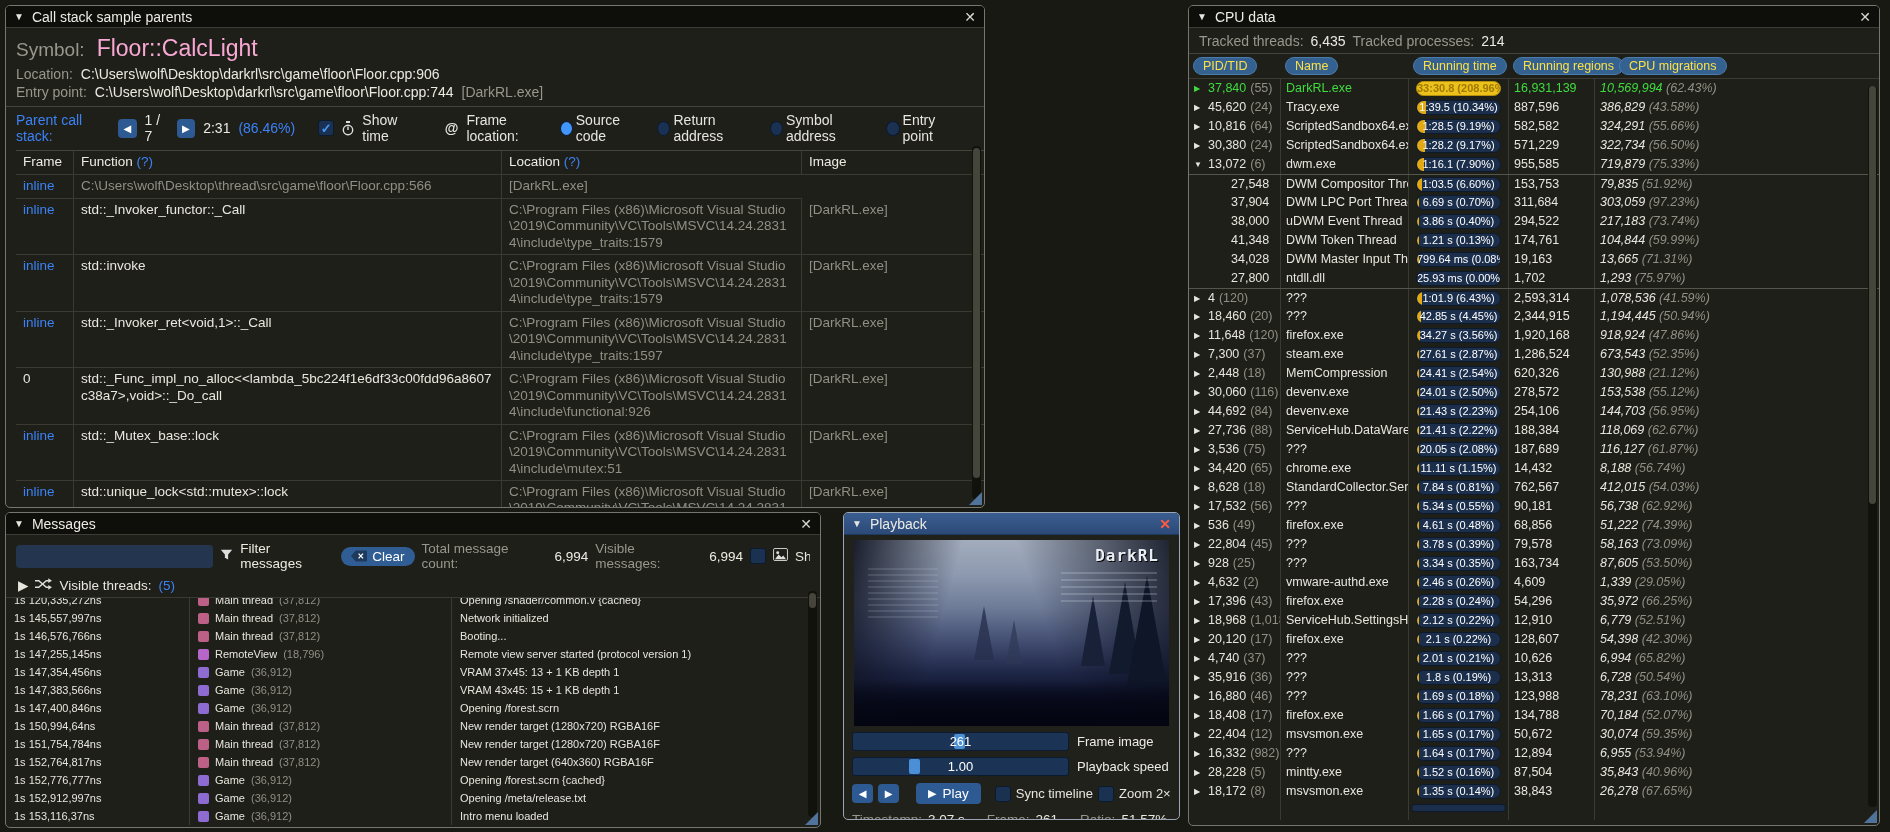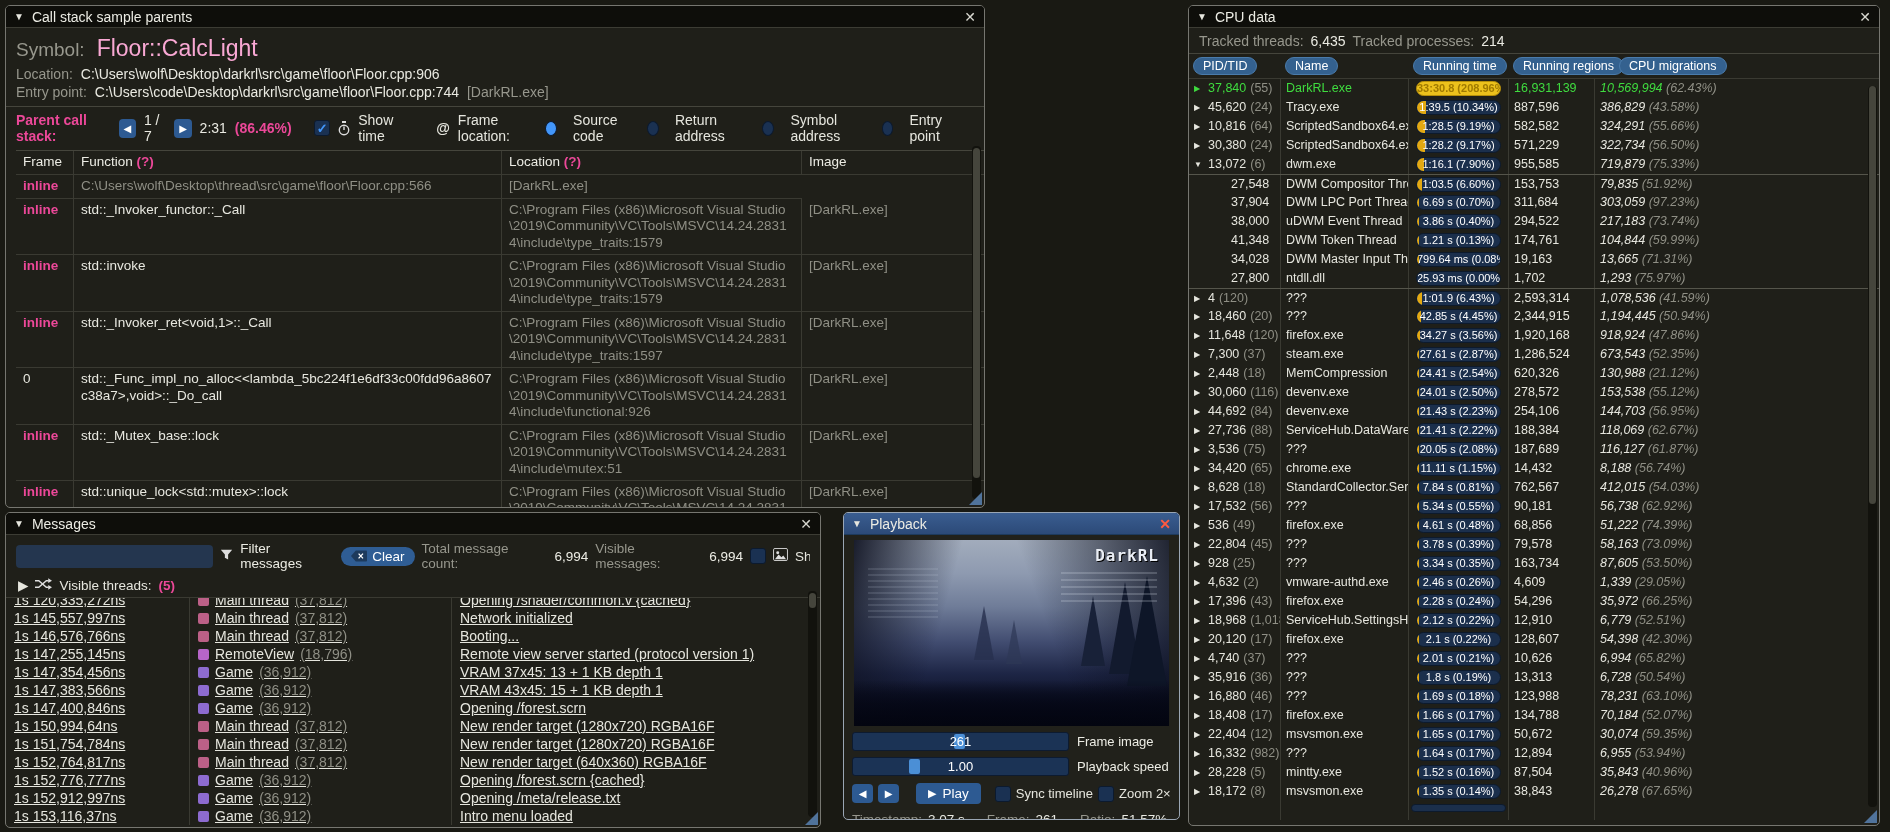--- a/index.html
+++ b/index.html
@@ -8,30 +8,30 @@
 
   .panel { position:absolute; background:#1f1f19; border:1px solid #767670; border-radius:5px; overflow:hidden; }
   .titlebar { height:22px; background:#0e0e0a; display:flex; align-items:center; gap:8px; padding:0 8px; border-bottom:1px solid #3c3c34; }
   .titlebar .tri { color:#e6e6de; font-size:10px; cursor:pointer; }
   .titlebar .ttl { font-size:14px; color:#ececе4; color:#ececE4; flex:0 0 auto; }
   .titlebar .spacer { flex:1; }
   .titlebar .close { color:#d8d8d0; font-size:14px; cursor:pointer; }
   .blue-bar { background:linear-gradient(#3a5d90,#2c4a78); border-bottom:1px solid #1d3least; border-bottom:1px solid #1d3a5c; }
   .blue-bar .close { color:#ff5a40; font-weight:bold; }
 
-  .dim { color:#ec4899;font-weight:bold; }
+  .dim { color:#3b82f6; }
   .white { color:#eaeae2; }
 
   
   .btn-sq { display:inline-flex; width:21px; height:19px; border-radius:4px; background:#2d5a92; color:#fff; align-items:center; justify-content:center; font-size:10px; cursor:pointer; }
   .cb { display:inline-flex; width:16px; height:16px; border-radius:3px; background:#1a3152; border:1px solid #0c1a2e; align-items:center; justify-content:center; flex:0 0 auto; cursor:pointer; }
   .cb.checked::after { content:"✓"; color:#4296fa; font-size:13px; font-weight:bold; }
   .radio { display:inline-block; width:15px; height:15px; border-radius:50%; background:#1a3152; border:1px solid #0c1a2e; cursor:pointer; }
   .radio.sel { background:#4296fa; }
-  .radio-item { display:inline-flex; align-items:center; gap:16px; margin-right:14px; }
+  .radio-item { display:inline-flex; align-items:center; gap:3px; margin-right:14px; }
   .vscroll { position:absolute; width:9px; background:#12120d; border-radius:4px; }
   .vscroll .handle { position:absolute; left:1px; right:1px; background:#45453c; border-radius:4px; }
   .grip { position:absolute; right:2px; bottom:2px; width:0; height:0; border-style:solid; border-width:0 0 13px 13px; border-color:transparent transparent #50739b transparent; }
 
   
   #p-callstack { left:5px; top:5px; width:980px; height:503px; }
   .cs-body { padding:5px 10px 0 10px; }
   .cs-sym { display:flex; align-items:baseline; gap:12px; margin:2px 0 4px 0; }
   .cs-sym .lab { font-size:19px; color:#97978d; }
   .cs-sym .val { font-size:23px; color:#f9a8d4; }
@@ -55,21 +55,21 @@
   .m-filter { display:flex; align-items:center; gap:7px; padding:6px 10px 4px 10px; }
   .m-input { width:200px; height:23px; background:#24364f; border:none; border-radius:4px; color:#e6e6de; padding:0 6px; font-size:13px; }
   .m-filter .lbl { font-size:13.5px; color:#ececе4; color:#ecece4; }
   .m-clear { display:inline-flex; align-items:center; gap:5px; background:#2f5d94; border-radius:10px; padding:2px 10px; font-size:13.5px; color:#fff; cursor:pointer; }
   .m-stat { color:#97978d; font-size:13.5px; }
   .m-val { color:#ececе4; color:#ecece4; font-size:13.5px; }
   .clip-lab { width:15px; overflow:hidden; white-space:nowrap; font-size:13.5px; flex:0 0 auto; }
   .m-threads { display:flex; align-items:center; gap:7px; padding:2px 10px 4px 12px; font-size:13.5px; border-bottom:1px solid #3a3a32; }
   .m-viewport { position:relative; overflow:hidden; height:246px; margin-right:14px; }
   .m-content { margin-top:-7px; }
-  .m-row { display:grid; grid-template-columns:184px 262px 1fr; height:18px; line-height:18px; font-size:14px; white-space:nowrap;text-decoration:underline; }
+  .m-row { display:grid; grid-template-columns:184px 262px 1fr; height:18px; line-height:18px; font-size:11px; white-space:nowrap; }
   .m-row > div { overflow:hidden; padding:0 8px; border-right:1px solid #3a3a32; }
   .m-row > div:last-child { border-right:none; }
   .m-th { display:flex; align-items:center; gap:6px; }
   .chip { width:11px; height:11px; border-radius:2px; flex:0 0 auto; }
   .m-tid { color:#8f8f85; }
   #m-scroll { top:78px; bottom:10px; right:3px; }
   #m-scroll .handle { top:2px; height:15px; }
 
   
   #p-playback { left:843px; top:512px; width:337px; height:308px; border-color:#9aa6b4; background:#21211b; z-index:5; }
@@ -101,21 +101,21 @@
   .pb-status { display:flex; align-items:center; gap:6px; margin-top:8px; font-size:13.5px; }
   .pb-status .lab { color:#97978d; }
   .pb-status .gap { width:10px; }
 
   
   #p-cpu { left:1188px; top:5px; width:692px; height:821px; }
   .cpu-stats { display:flex; gap:7px; padding:5px 10px 4px 10px; font-size:14px; align-items:baseline; border-bottom:1px solid #45453c; }
   .cpu-stats .lab { color:#97978d; }
   .cpu-head { display:flex; gap:0; padding:3px 0 3px 0; border-bottom:1px solid #3a3a32; }
   .cpu-head .hcell { flex:0 0 auto; padding:0 4px; }
-  .hpill { display:inline-block; background:#34618f; border:1px solid #4a7bab; border-radius:9px; padding:1px 9px; font-size:12.5px; color:#ffffff; cursor:pointer; white-space:nowrap; }
+  .hpill { display:inline-block; background:#34618f; border:1px solid #4a7bab; border-radius:9px; padding:1px 9px; font-size:12.5px; color:#fde047; cursor:pointer; white-space:nowrap; }
   .cpu-row { display:grid; grid-template-columns:92px 128px 100px 86px 1fr; height:19px; line-height:19px; font-size:12.5px; white-space:nowrap; }
   .cpu-row.sep { border-top:1px solid #55554b; }
   .cpu-row > div { overflow:hidden; border-right:1px solid #3a3a32; padding:0 5px; }
   .cpu-row > div:last-child { border-right:none;font-style:italic; }
   .c-pid { display:flex; align-items:center; gap:4px; }
   .c-pid .arr { font-size:8px; width:10px; flex:0 0 auto; color:#e6e6de; }
   .cpu-row.thread .c-pid { padding-left:28px; }
   .c-cnt, .c-migpct { color:#8f8f85; }
   .cpu-row.green .arr, .cpu-row.green .c-pidv, .cpu-row.green .c-name, .cpu-row.green .c-reg, .cpu-row.green .c-migv { color:#3fdc3f; }
   .pill { position:relative; height:15px; margin:2px 2px; border-radius:8px; background:#1b2f4c; border:1px solid #0d1a2c; overflow:hidden; }
@@ -143,21 +143,21 @@
     <div class="cs-sym">
       <span class="lab">Symbol:</span>
       <span class="val">Floor::CalcLight</span>
     </div>
     <div class="cs-line">
       <span class="lab">Location:</span>
       <span class="white">C:\Users\wolf\Desktop\darkrl\src\game\floor\Floor.cpp:906</span>
     </div>
     <div class="cs-line">
       <span class="lab">Entry point:</span>
-      <span class="white">C:\Users\code\Desktop\darkrl\src\game\floor\Floor.cpp:744</span>
+      <span class="white">C:\Users\wolf\Desktop\darkrl\src\game\floor\Floor.cpp:744</span>
       <span class="lab">[DarkRL.exe]</span>
     </div>
     <div class="cs-sep"></div>
     <div class="cs-parent">
       <span class="dim">Parent call stack:</span>
       <span class="btn-sq">◀</span>
       <span class="white">1 / 7</span>
       <span class="btn-sq">▶</span>
       <span class="white">2:31</span>
       <span class="dim">(86.46%)</span>

